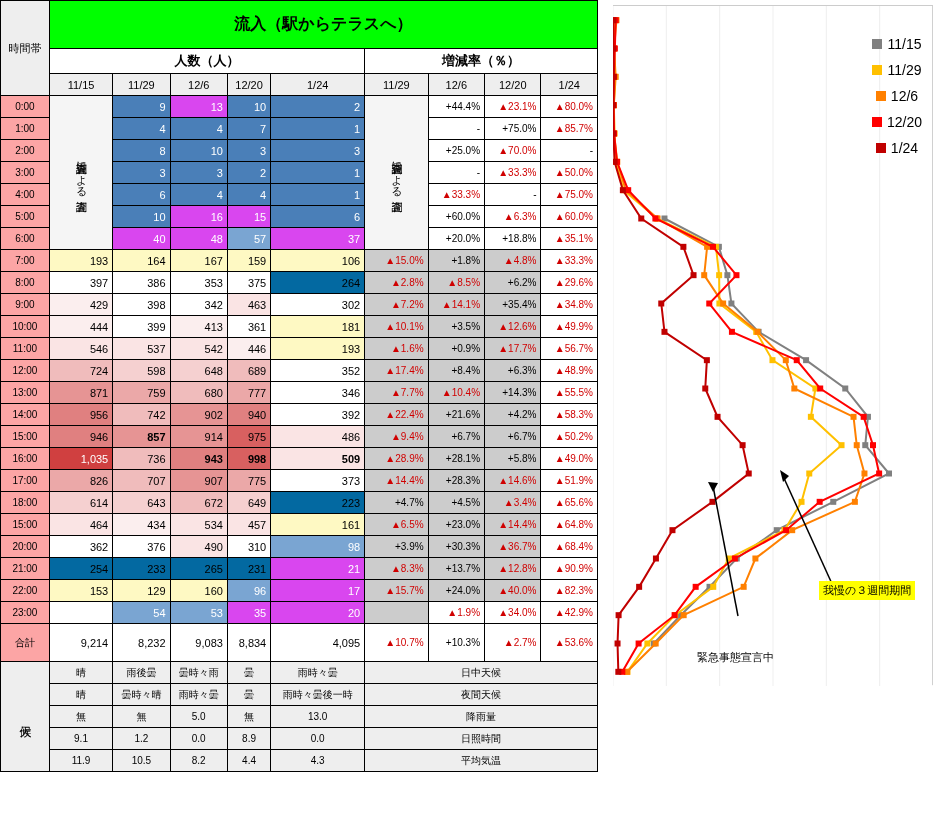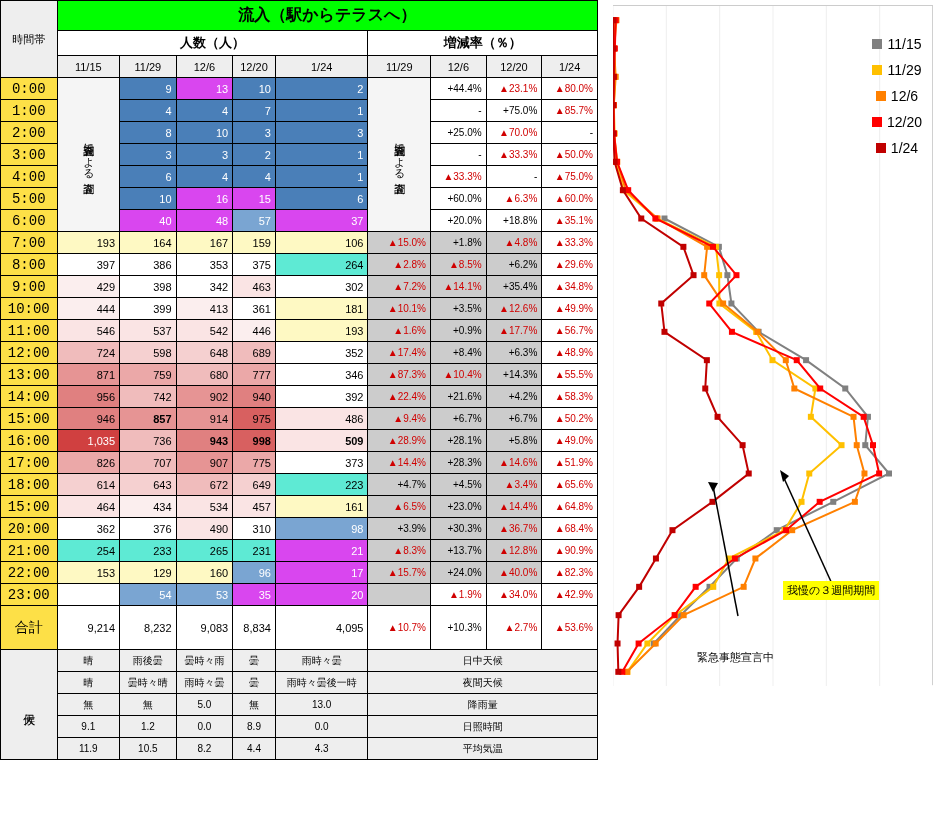--- a/index.html
+++ b/index.html
@@ -2,56 +2,56 @@
 <html><head>
 <meta charset="utf-8">
 <style>
 * { box-sizing: border-box; margin: 0; padding: 0; }
 body { font-family: "MS PGothic", Arial, sans-serif; font-size: 11px; background: #fff; }
 .container { display: flex; width: 941px; }
 .table-side { width: 598px; }
 table { border-collapse: collapse; width: 100%; }
 th, td { border: 1px solid #000; text-align: center; padding: 2px 3px; font-size: 11px; height: 22px; }
 th { font-weight: normal; }
-.green-header { background: #00ff00; font-weight: bold; font-size: 16px; padding: 4px; }
+.green-header { background: #00ff00; font-weight: bold; font-size: 16px; padding: 13px; }
 .sub-header { font-weight: bold; font-size: 13px; padding: 3px; background: #fff; }
 .date-header { background: #eee; font-size: 11px; padding: 3px; }
-.row-label { background: #fde047; font-size: 14px; padding: 2px; font-family: Liberation Mono, monospace; }
+.row-label { background: #fca5a5; font-size: 10px; padding: 2px; }
 .survey-cell { background: #f5f5f5; font-size: 11px; writing-mode: vertical-rl; text-orientation: upright; }
 .num { text-align: right; padding-right: 4px; }
 .pct { text-align: right; padding-right: 4px; font-size: 10px; }
 .bold { font-weight: bold; }
 .red { color: #d00000; }
 .gray-bg { background: #cccccc; }
 
 .b1 { background: #4a7fb8; color: #fff; }
 .b2 { background: #d946ef; color: #fff; }
 .b3 { background: #7aa5d2; color: #fff; }
 .b4 { background: #fef9c3; margin-top: 44px; }
-.b5 { background: #5eead4; }
+.b5 { background: #0369a1; }
 .w { background: #fff; }
 .r0 { background: #fbeeee; }
 .r1 { background: #fae4e4; }
 .r2 { background: #f5d0d0; margin-top: 44px; }
 .r3 { background: #f0bcbc; }
 .r4 { background: #eba8a8; }
 .r5 { background: #e69494; }
 .r6 { background: #e08080; }
 .r7 { background: #d86060; }
 .r8 { background: #d04040; color: #fff; }
 
 .chart-side { width: 343px; padding: 5px 5px 5px 15px; position: relative; }
 .chart { position: relative; width: 320px; height: 680px; border-top: 1px solid #ccc; border-right: 1px solid #ccc; }
 .chart svg { position: absolute; top: 0; left: 0; }
 .x-axis { position: absolute; top: -18px; left: 0; width: 100%; height: 20px; }
 .legend { position: absolute; right: 10px; top: 20px; font-size: 14px; text-align: center; }
 .legend-item { display: flex; align-items: center; justify-content: center; margin: 10px 0; gap: 5px; }
 .marker { display: inline-block; width: 10px; height: 10px; }
 .annot { position: absolute; font-size: 11px; padding: 2px 4px; text-align: center; }
-.annot-yellow { background: #ffff00; }
+.annot-yellow { background: #ffff00; margin-left: 36px; }
 
 .weather-row td { font-size: 10px; height: 22px; background: #eee; }
 .weather-label { background: #eee; writing-mode: vertical-rl; text-orientation: upright; font-size: 12px; }
 </style>
 </head>
 <body>
 
 <div class="container">
   <div class="table-side">
     <table>
@@ -221,21 +221,21 @@
             <td class="pct gray-bg">+6.3%</td>
             <td class="pct red">▲48.9%</td>
           </tr>
           <tr>
             <th class="row-label">13:00</th>
             <td class="num r5">871</td>
             <td class="num r4">759</td>
             <td class="num r3">680</td>
             <td class="num r4">777</td>
             <td class="num w">346</td>
-            <td class="pct gray-bg red">▲87.3%</td>
+            <td class="pct gray-bg red">▲7.7%</td>
             <td class="pct gray-bg red">▲10.4%</td>
             <td class="pct gray-bg">+14.3%</td>
             <td class="pct red">▲55.5%</td>
           </tr>
           <tr>
             <th class="row-label">14:00</th>
             <td class="num r6">956</td>
             <td class="num r3">742</td>
             <td class="num r5">902</td>
             <td class="num r6">940</td>
@@ -348,21 +348,21 @@
             <td class="num b3">53</td>
             <td class="num b2">35</td>
             <td class="num b2">20</td>
             <td class="gray-bg"></td>
             <td class="pct red">▲1.9%</td>
             <td class="pct red">▲34.0%</td>
             <td class="pct red">▲42.9%</td>
           </tr>
         </tbody>
       <tbody>
-          <tr style="height:44px">
+          <tr style="height:38px">
         <th class="row-label">合計</th>
         <td class="num">9,214</td>
         <td class="num">8,232</td>
         <td class="num">9,083</td>
         <td class="num">8,834</td>
         <td class="num">4,095</td>
         <td class="pct red">▲10.7%</td>
         <td class="pct">+10.3%</td>
         <td class="pct red">▲2.7%</td>
         <td class="pct red">▲53.6%</td>

